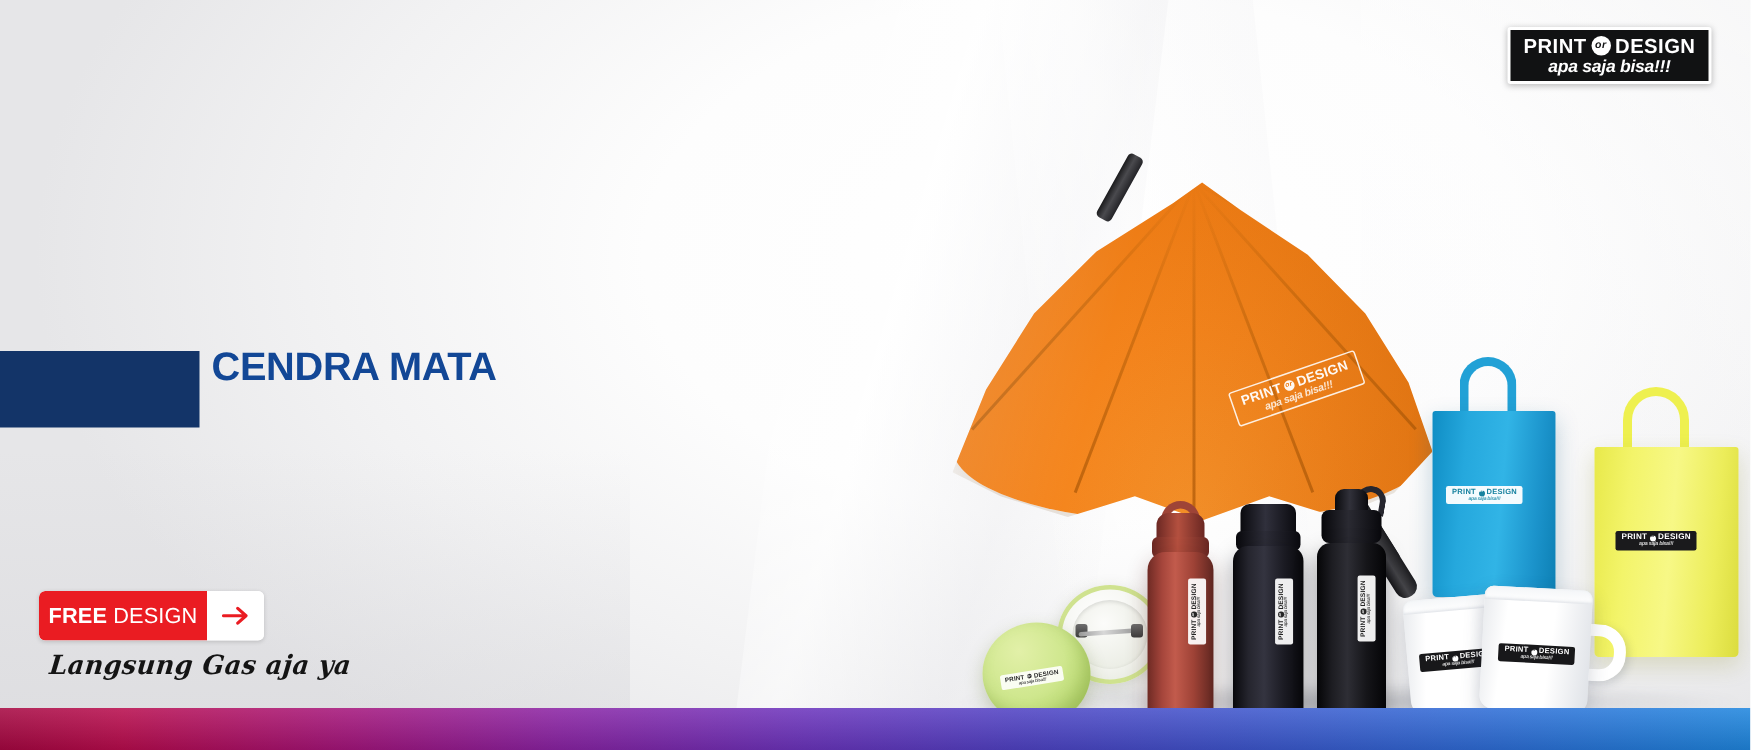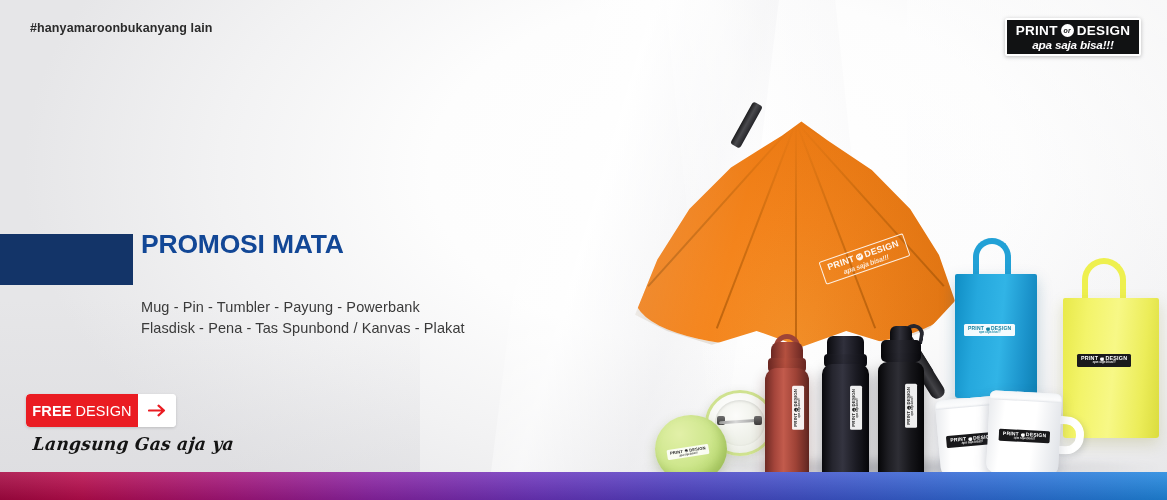--- a/index.html
+++ b/index.html
@@ -474,42 +474,37 @@
 </head>
 <body>
 
 <div id="banner">
 
   <div class="bg-fold fold-a"></div>
   <div class="bg-fold fold-b"></div>
   <div class="bg-fold fold-c"></div>
   <div class="bg-fold fold-d"></div>
 
-  <div id="hashtag">#hanyamaroonbukanyang lain</div>
 
   <div id="brand-logo">
     <div class="lg-row">
       <span>PRINT</span>
       <span class="lg-badge">or</span>
       <span>DESIGN</span>
     </div>
     <div class="lg-tag">apa saja bisa!!!</div>
   </div>
 
 
   <div id="navy-block"></div>
 
   <div id="headline">
-    <span class="hl-line">PROMOSI MATA</span>
+    <span class="hl-line">CENDRA MATA</span>
   </div>
 
-  <div id="product-list">
-    <span class="pl-line">Mug - Pin - Tumbler - Payung - Powerbank</span>
-    <span class="pl-line">Flasdisk - Pena - Tas Spunbond / Kanvas - Plakat</span>
-  </div>
 
   <div id="cta-wrap">
     <div id="cta-button">
       <div class="cta-main">
         <span class="cta-free">FREE</span>
         <span class="cta-design">DESIGN</span>
       </div>
       <div class="cta-arrow">
         <svg width="19" height="13" viewBox="0 0 19 13" aria-hidden="true">
           <path d="M1 6.5 H15 M10.5 1.6 L16 6.5 L10.5 11.4" stroke="#ea1c22" stroke-width="2.1" fill="none" stroke-linecap="round" stroke-linejoin="round"></path>

